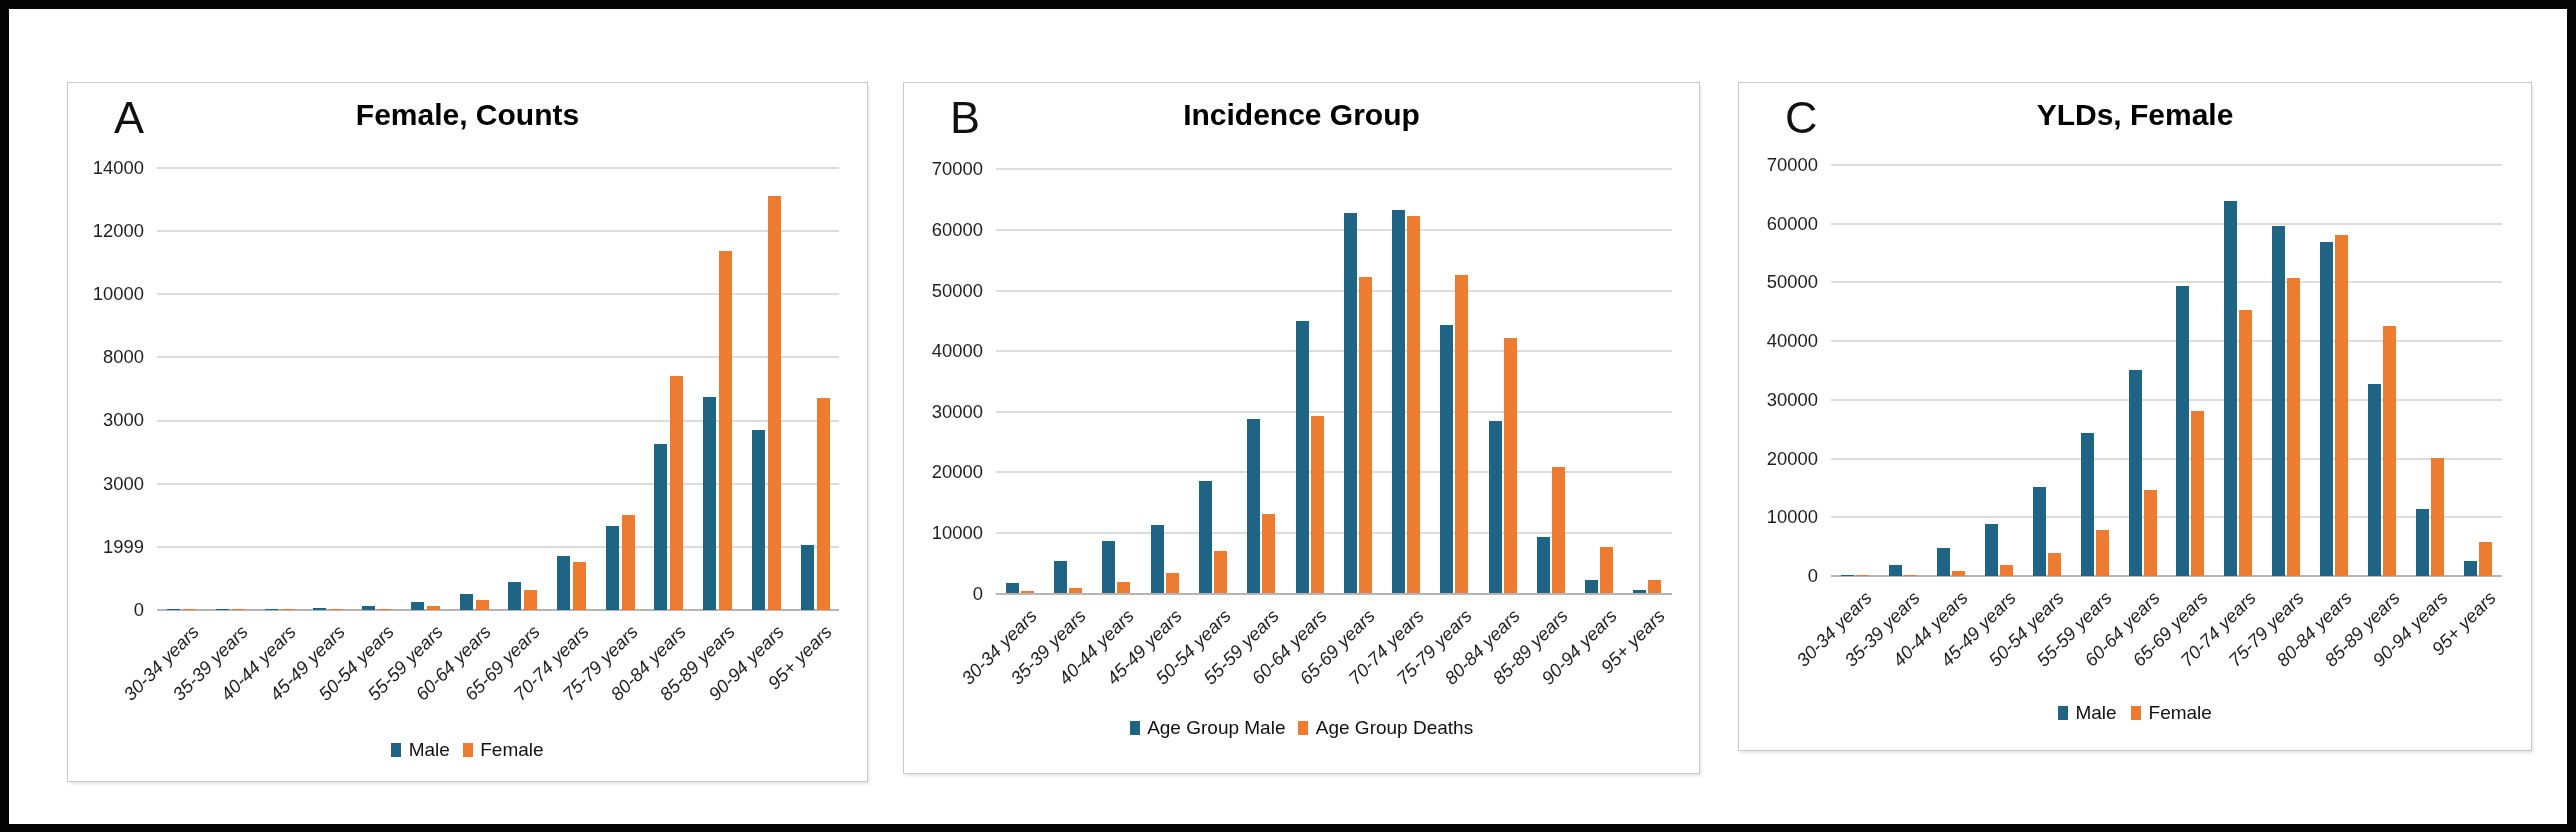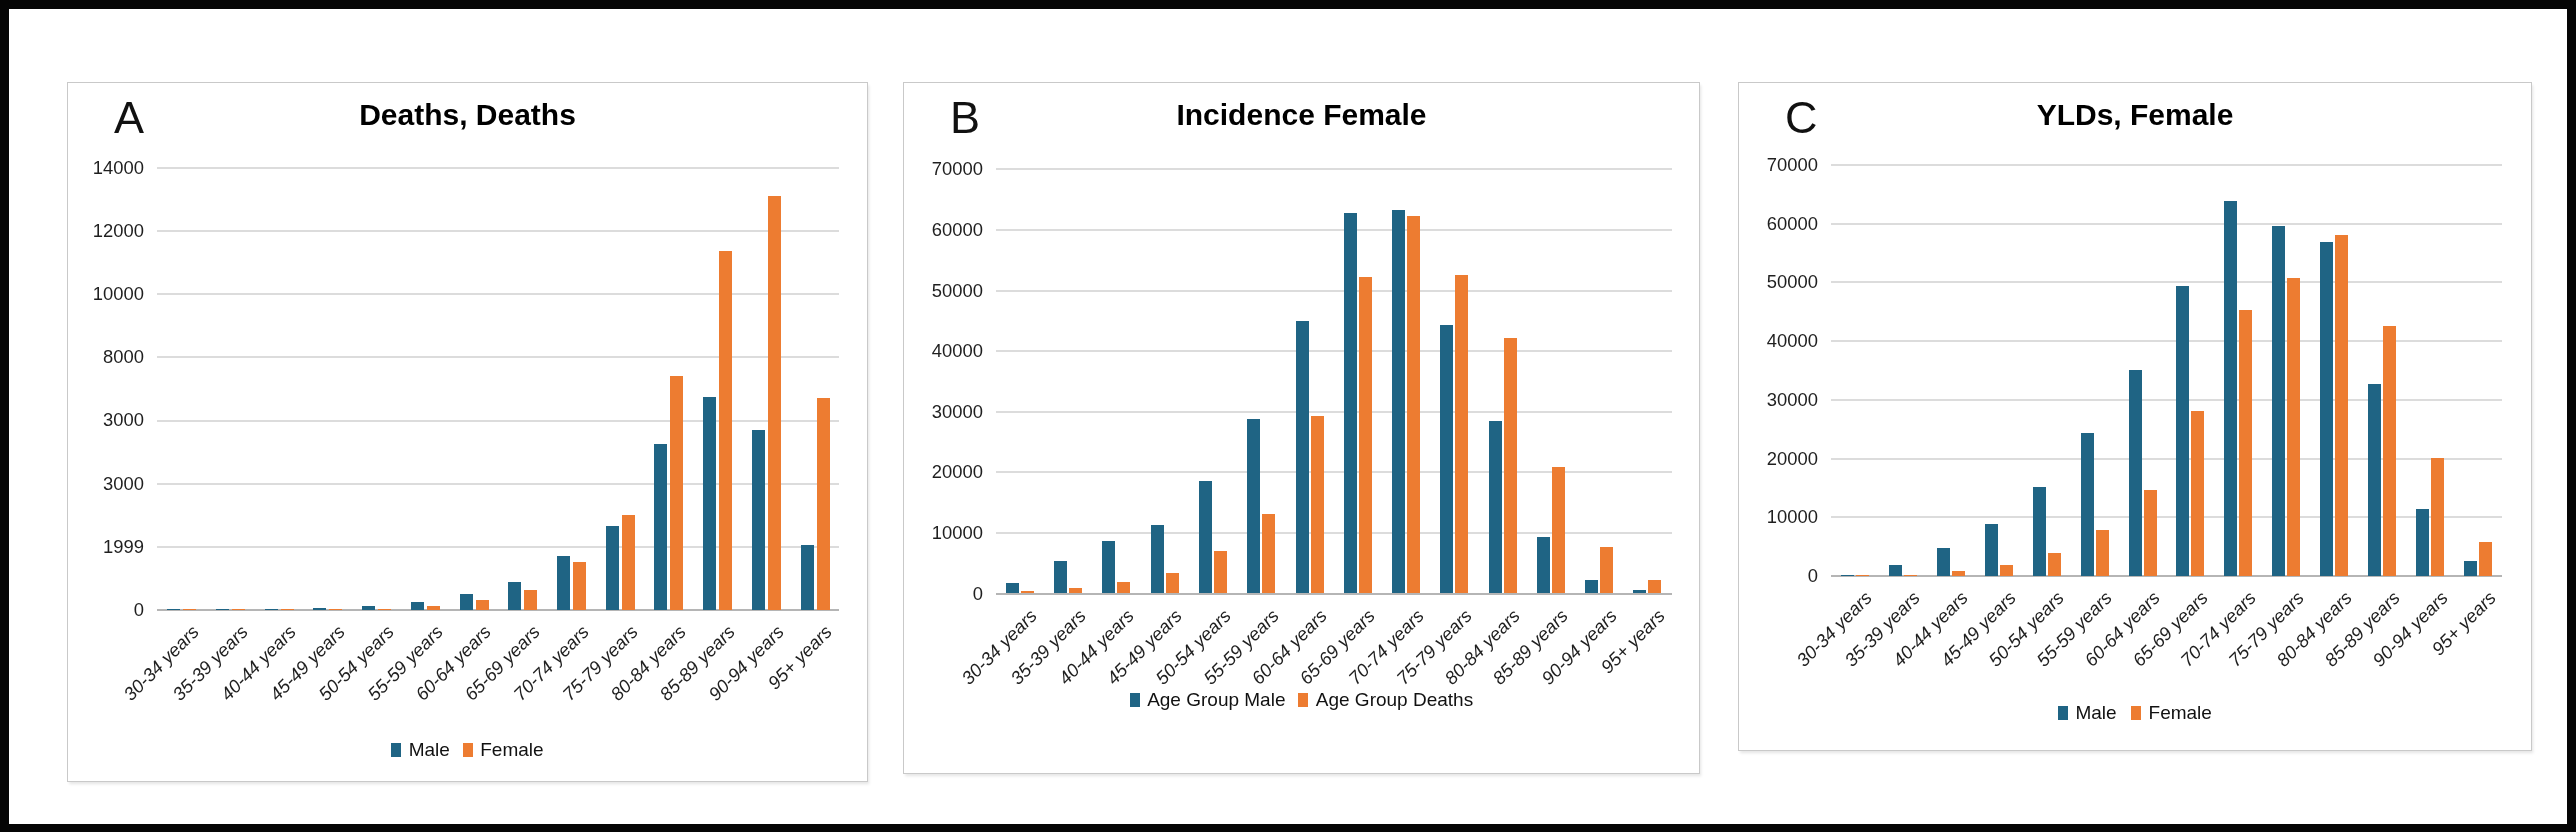--- a/index.html
+++ b/index.html
@@ -26,21 +26,21 @@
   .legend-swatch{width:10px;height:13.8px;display:inline-block;}
   .legend-label{font-size:19px;color:#111;}
 </style>
 </head>
 <body>
 
 <div class="frame">
 
   <section class="panel" id="panel-0" style="left: 58px; top: 73px; width: 801px; height: 700px;">
     <span class="panel-letter">A</span>
-    <h2 class="chart-title" style="margin:0;">Deaths, Deaths</h2>
+    <h2 class="chart-title" style="margin:0;">Female, Counts</h2>
     <div class="plot" style="left: 89px; top: 84px; width: 682px; height: 443px;"></div>
     <div class="legend" style="top: 656px; gap: 13px;">
         <div class="legend-item">
           <span class="legend-swatch" style="background: rgb(31, 100, 132);"></span>
           <span class="legend-label">Male</span>
         </div>
         <div class="legend-item">
           <span class="legend-swatch" style="background: rgb(237, 124, 49);"></span>
           <span class="legend-label">Female</span>
         </div>
@@ -128,23 +128,23 @@
       <div class="x-tick" style="left: 705px; top: 538px;">90-94 years</div>
       <div class="bar-group" style="left: 723px; width: 49px; top: 84px; height: 443px;">
         <div class="bar" style="height: 65px; background: rgb(31, 100, 132);"></div>
         <div class="bar" style="height: 212px; background: rgb(237, 124, 49);"></div>
       </div>
       <div class="x-tick" style="left: 753px; top: 538px;">95+ years</div>
     </section>
 
   <section class="panel" id="panel-1" style="left: 894px; top: 73px; width: 797px; height: 692px;">
     <span class="panel-letter">B</span>
-    <h2 class="chart-title" style="margin:0;">Incidence Female</h2>
+    <h2 class="chart-title" style="margin:0;">Incidence Group</h2>
     <div class="plot" style="left: 92px; top: 86px; width: 676px; height: 424px;"></div>
-    <div class="legend" style="top: 606px; gap: 13px;">
+    <div class="legend" style="top: 634px; gap: 13px;">
         <div class="legend-item">
           <span class="legend-swatch" style="background: rgb(31, 100, 132);"></span>
           <span class="legend-label">Age Group Male</span>
         </div>
         <div class="legend-item">
           <span class="legend-swatch" style="background: rgb(237, 124, 49);"></span>
           <span class="legend-label">Age Group Deaths</span>
         </div>
       </div>
   <div class="gridline zero" style="left: 92px; width: 676px; top: 510px;"></div>

